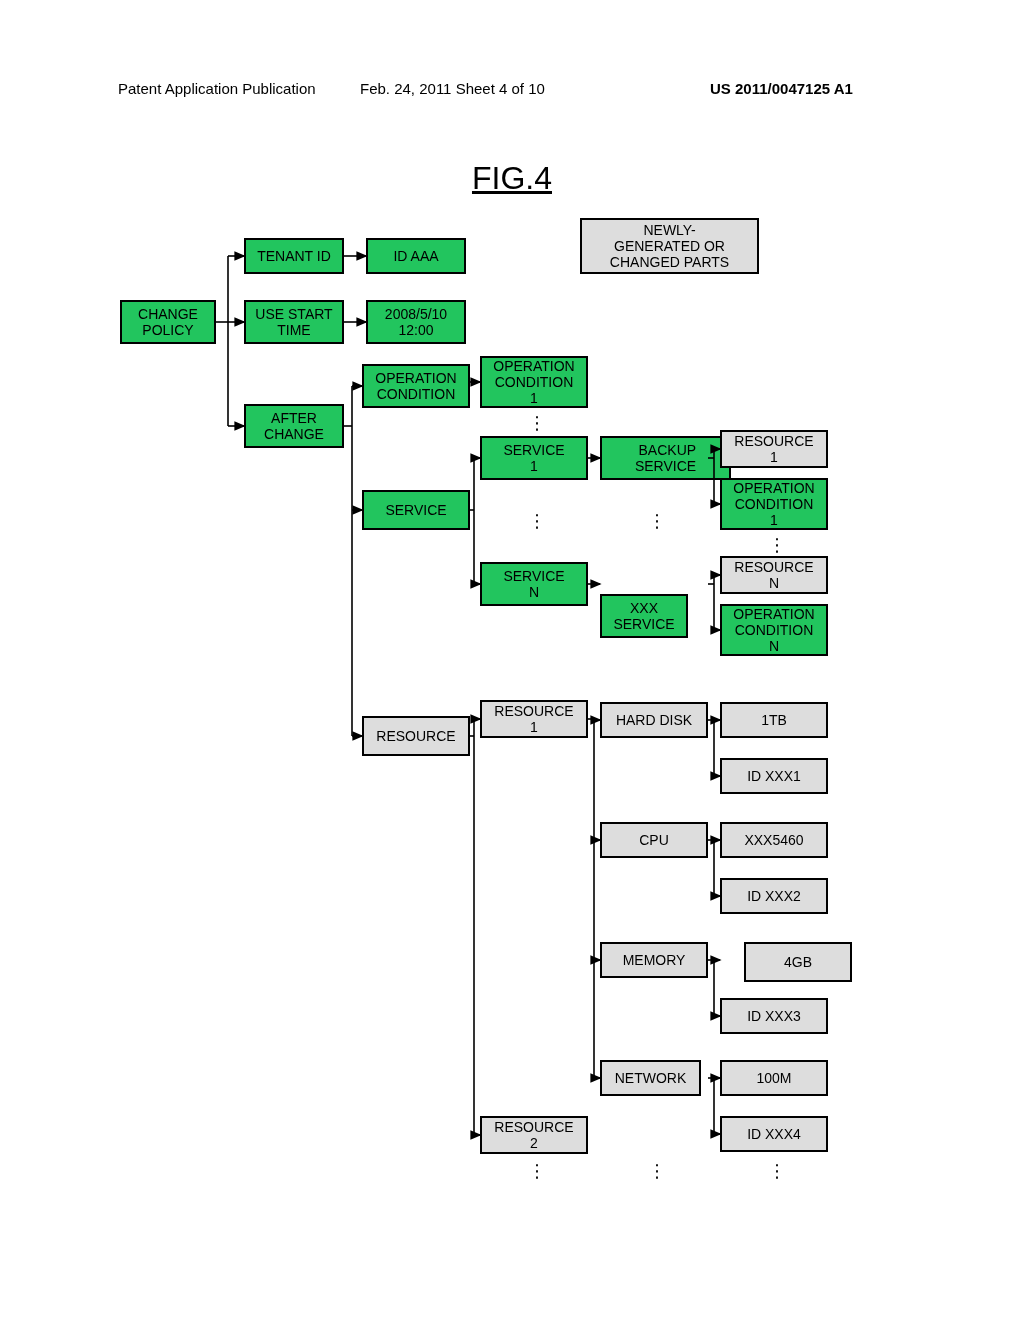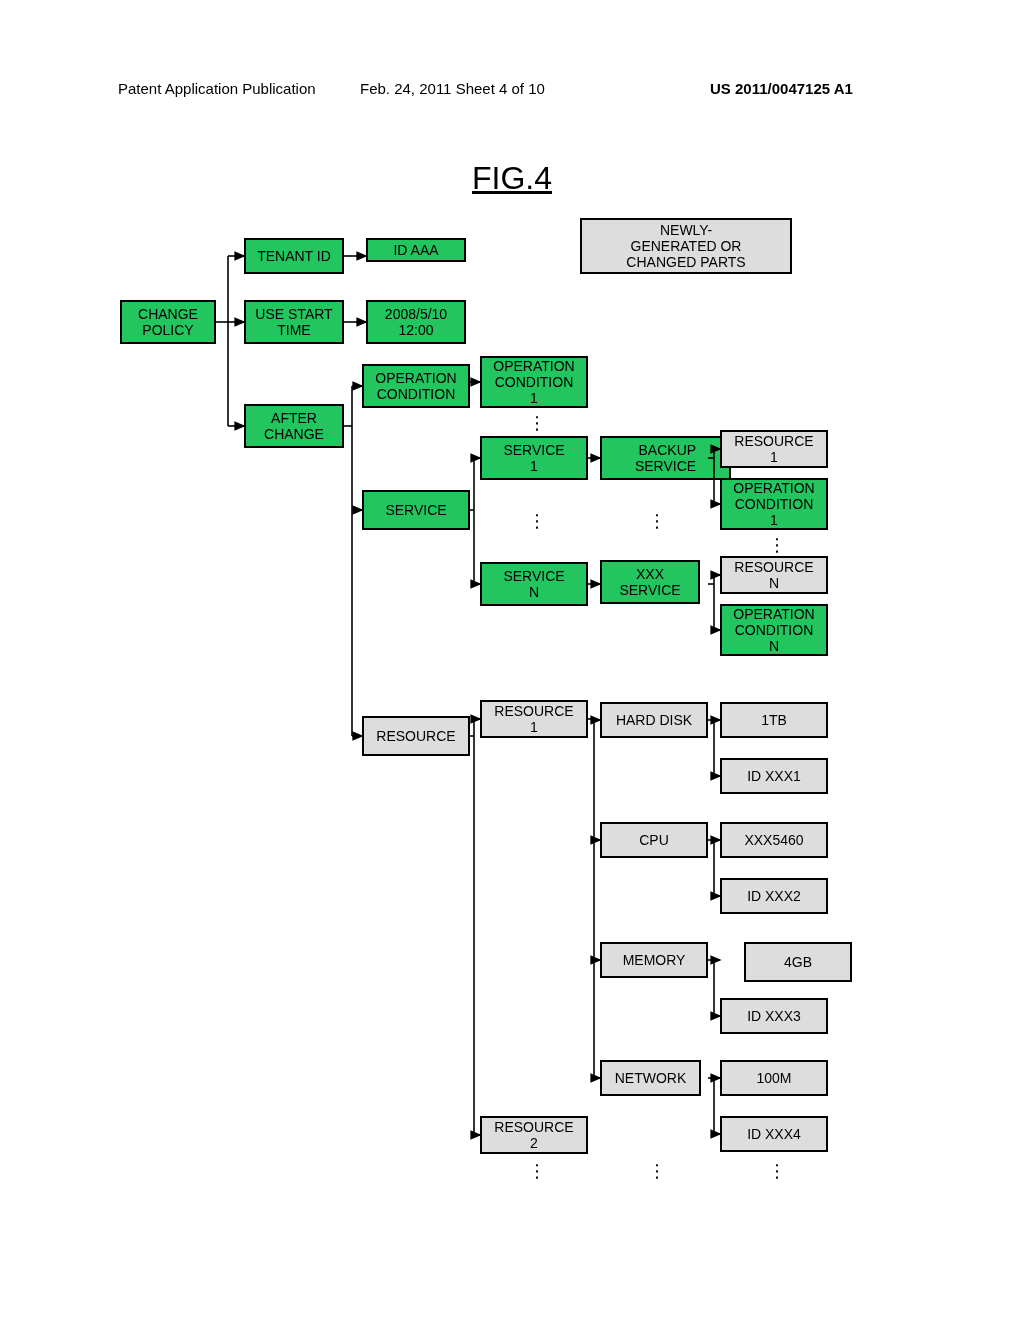--- a/index.html
+++ b/index.html
@@ -89,29 +89,29 @@
 <body>
 
 <div class="header">
   <div class="header-left">Patent Application Publication</div>
   <div class="header-mid">Feb. 24, 2011   Sheet 4 of 10</div>
   <div class="header-right">US 2011/0047125 A1</div>
 </div>
 
 <div class="figtitle">FIG.4</div>
 
-<div class="box shaded" style="left:580px; top:218px; width:212px; height:56px;">NEWLY-
+<div class="box shaded" style="left:580px; top:218px; width:179px; height:56px;">NEWLY-
 GENERATED OR
 CHANGED PARTS</div>
 
 <div class="box" style="left:120px; top:300px; width:96px; height:44px;">CHANGE
 POLICY</div>
 
 <div class="box" style="left:244px; top:238px; width:100px; height:36px;">TENANT ID</div>
-<div class="box" style="left:366px; top:238px; width:100px; height:24px;">ID AAA</div>
+<div class="box" style="left:366px; top:238px; width:100px; height:36px;">ID AAA</div>
 
 <div class="box" style="left:244px; top:300px; width:100px; height:44px;">USE START
 TIME</div>
 <div class="box" style="left:366px; top:300px; width:100px; height:44px;">2008/5/10
 12:00</div>
 
 <div class="box" style="left:244px; top:404px; width:100px; height:44px;">AFTER
 CHANGE</div>
 
 <div class="box" style="left:362px; top:364px; width:108px; height:44px;">OPERATION
@@ -132,21 +132,21 @@
 <div class="box" style="left:720px; top:478px; width:108px; height:52px;">OPERATION
 CONDITION
 1</div>
 <div class="dots" style="left:768px; top:534px;">⋮</div>
 
 <div class="dots" style="left:528px; top:510px;">⋮</div>
 <div class="dots" style="left:648px; top:510px;">⋮</div>
 
 <div class="box" style="left:480px; top:562px; width:108px; height:44px;">SERVICE
 N</div>
-<div class="box" style="left:600px; top:560px; width:100px; height:44px;">XXX
+<div class="box" style="left:600px; top:594px; width:88px; height:44px;">XXX
 SERVICE</div>
 <div class="box shaded" style="left:720px; top:556px; width:108px; height:38px;">RESOURCE
 N</div>
 <div class="box" style="left:720px; top:604px; width:108px; height:52px;">OPERATION
 CONDITION
 N</div>
 
 <div class="box shaded" style="left:362px; top:716px; width:108px; height:40px;">RESOURCE</div>
 <div class="box shaded" style="left:480px; top:700px; width:108px; height:38px;">RESOURCE
 1</div>

